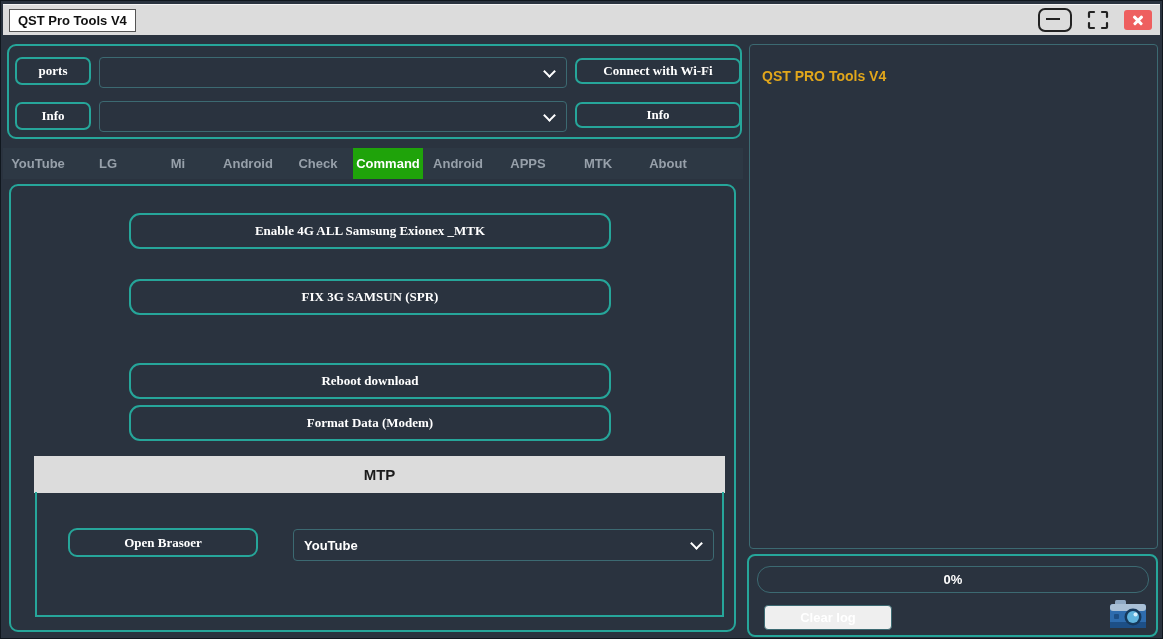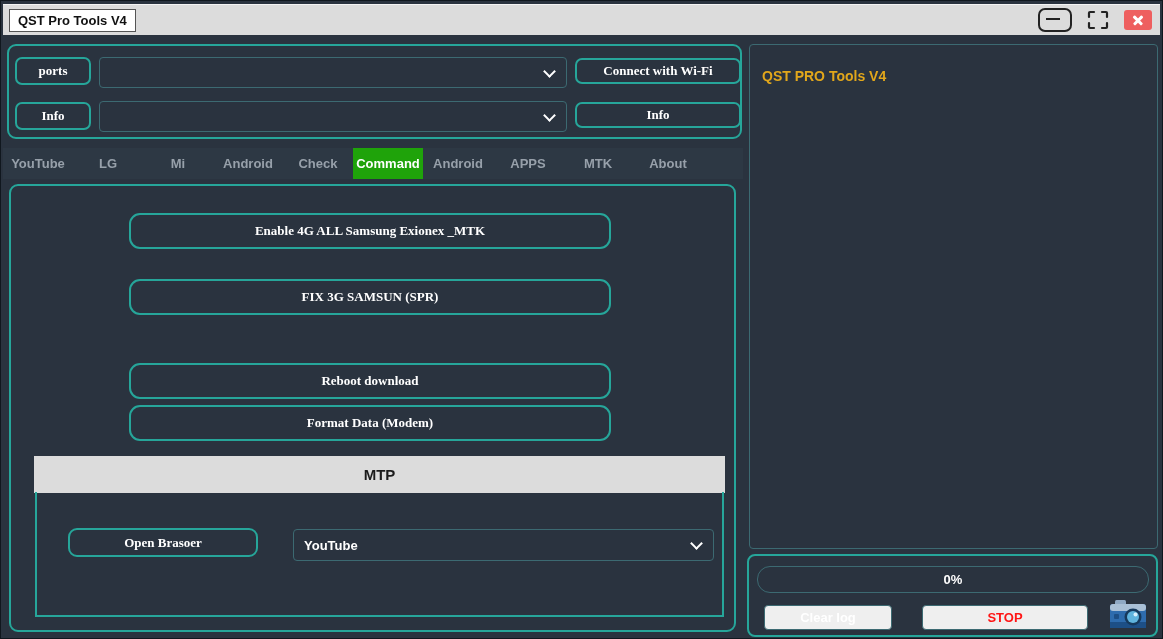--- a/index.html
+++ b/index.html
@@ -150,21 +150,20 @@
     </div>
   </div>
 
   <div class="log-panel">
     <div class="log-title">QST PRO Tools V4</div>
   </div>
 
   <div class="footer-group">
     <div class="progress">0%</div>
     <button class="clearlog-btn">Clear log</button>
-    <button class="stop-btn">STOP</button>
     <div class="camera">
       <svg width="38" height="33" viewBox="0 0 38 33">
         <rect x="6" y="2" width="11" height="6" rx="1.5" fill="#8fa9c4"></rect>
         <rect x="1" y="6" width="36" height="24" rx="3" fill="#2e6cae"></rect>
         <rect x="1" y="6" width="36" height="7" rx="3" fill="#a9c0d6"></rect>
         <rect x="1" y="24" width="36" height="6" fill="#1d4f86"></rect>
         <circle cx="24" cy="19" r="8.5" fill="#16395c"></circle>
         <circle cx="24" cy="19" r="6" fill="#5fb3dd"></circle>
         <circle cx="26.5" cy="16.5" r="2" fill="#d8effc"></circle>
         <rect x="5" y="16" width="5" height="5" rx="1" fill="#1d4f86"></rect>

